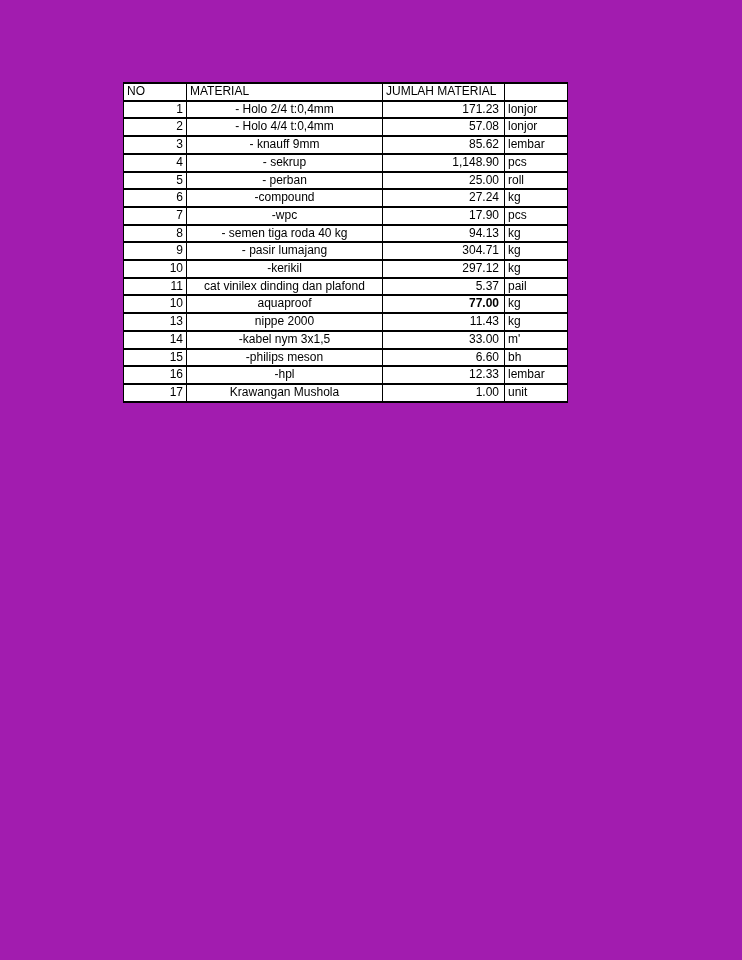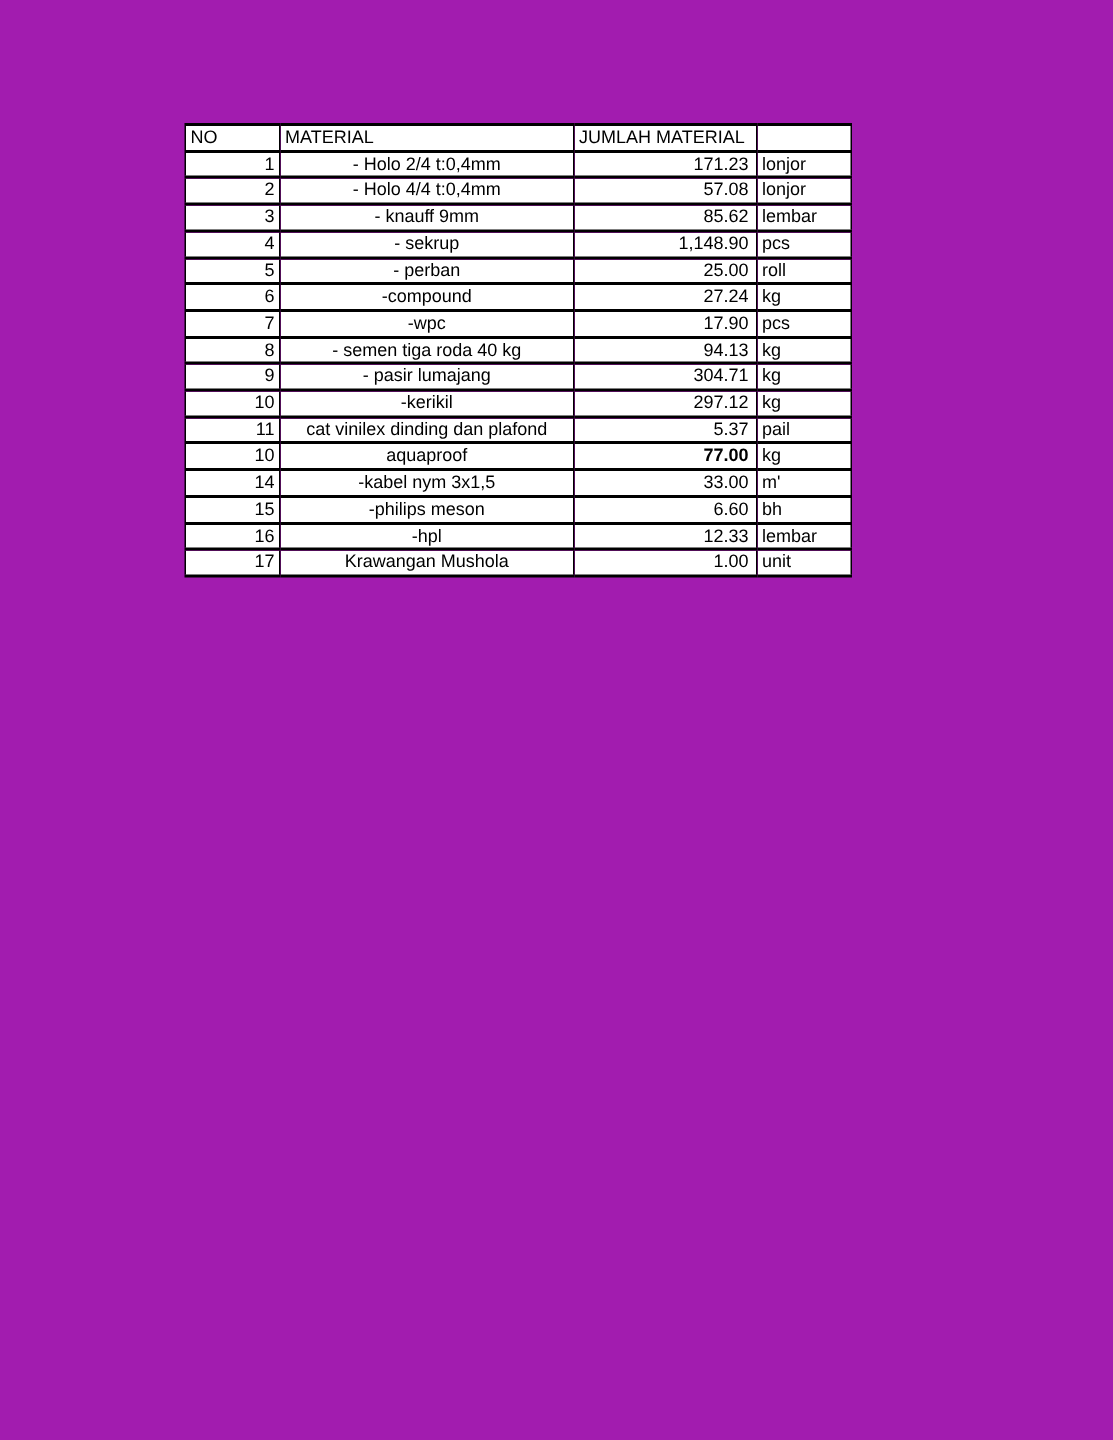--- a/index.html
+++ b/index.html
@@ -139,20 +139,26 @@
     <td class="cell-qty">5.37</td>
     <td class="cell-unit">pail</td>
   </tr>
         <tr>
     <td class="cell-no">10</td>
     <td class="cell-material">aquaproof</td>
     <td class="cell-qty bold">77.00</td>
     <td class="cell-unit center">kg</td>
   </tr>
         <tr>
+    <td class="cell-no">13</td>
+    <td class="cell-material">nippe 2000</td>
+    <td class="cell-qty">11.43</td>
+    <td class="cell-unit">kg</td>
+  </tr>
+        <tr>
     <td class="cell-no">14</td>
     <td class="cell-material">-kabel nym 3x1,5</td>
     <td class="cell-qty">33.00</td>
     <td class="cell-unit">m'</td>
   </tr>
         <tr>
     <td class="cell-no">15</td>
     <td class="cell-material">-philips meson</td>
     <td class="cell-qty">6.60</td>
     <td class="cell-unit">bh</td>

